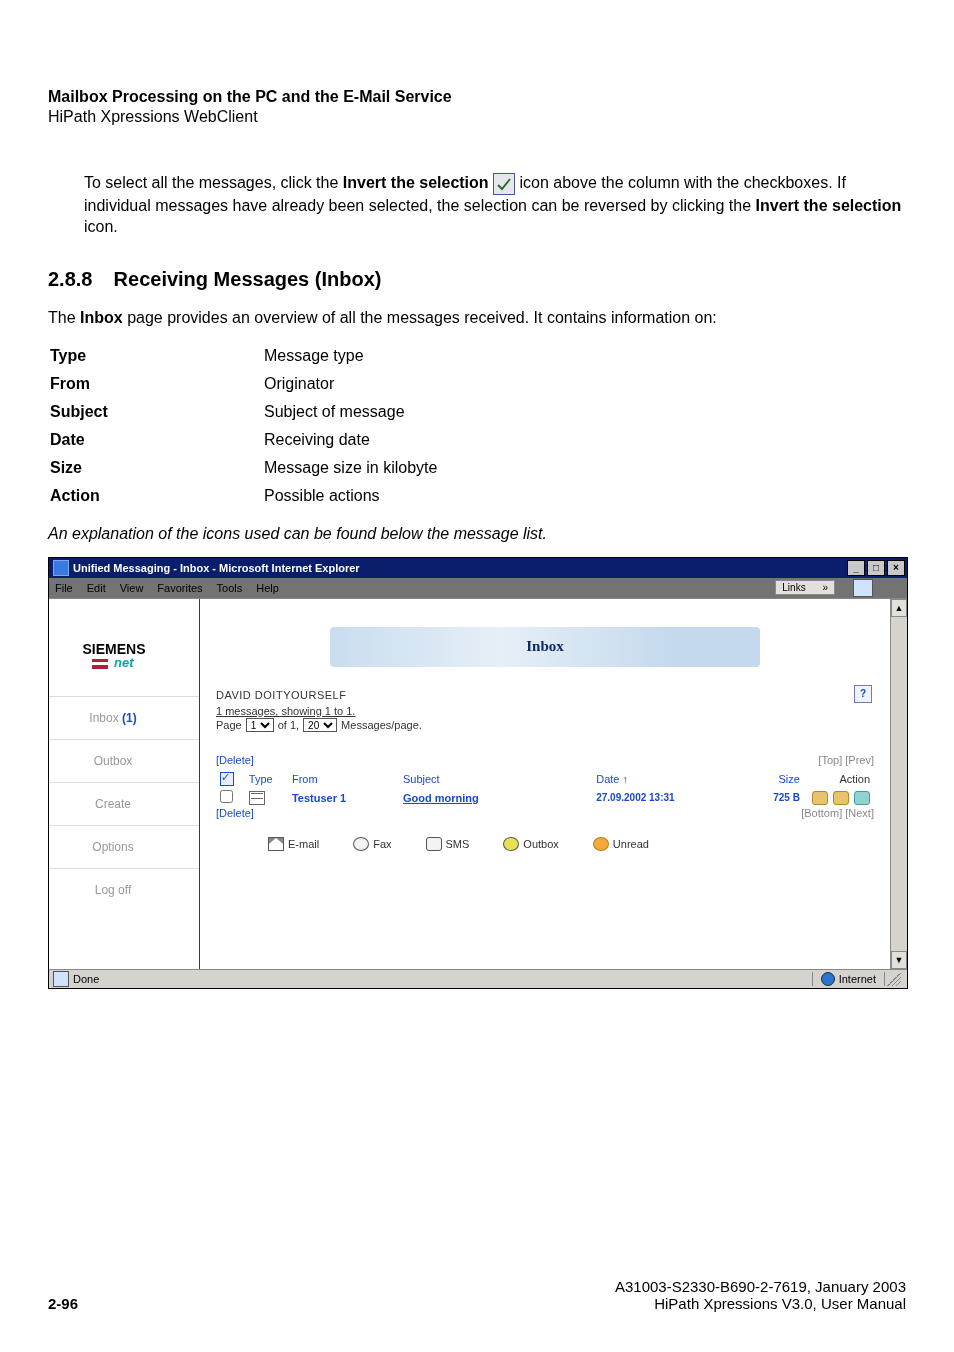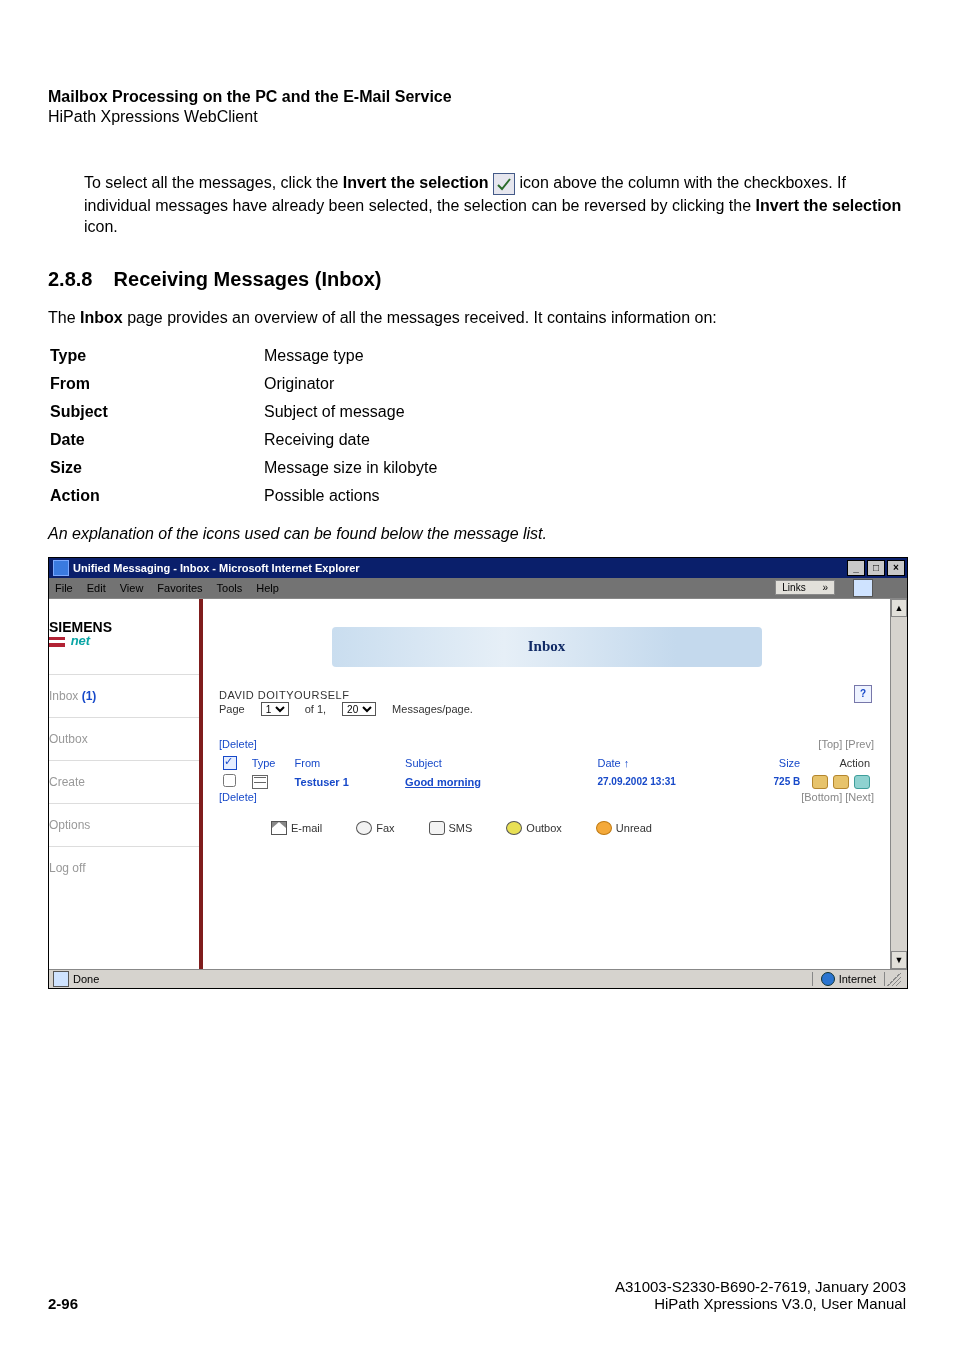--- a/index.html
+++ b/index.html
@@ -94,21 +94,21 @@
     height: 370px;
     position:relative;
   }
   .client .scrollbar{
     width:16px;background:#d6d3ce;border-left:1px solid #888;display:flex;flex-direction:column;
   }
   .scrollbtn{height:16px;border:1px solid #888;background:#e2e0da;display:flex;align-items:center;justify-content:center;font-size:9px;}
   .scrollbar .track{flex:1}
 
   .leftnav{
-    width:150px;border-right:4px solid #7f1d1d;padding-top:20px;text-align:left;
+    width:150px;border-right:1px solid #7f1d1d;padding-top:42px;text-align:center;
     color:#999;font-size:12px;
   }
   .siemens-logo{
     font-weight:bold;color:#000;font-size:14px;padding-right:20px;
     position:relative;
   }
   .siemens-logo .net{
     display:block;font-size:13px;font-style:italic;color:#0aa5a5;margin-top:-2px;
     padding-right:2px;
   }
@@ -127,21 +127,21 @@
     border-radius:4px;display:flex;align-items:center;justify-content:center;
     color:#102a66;font-weight:bold;font-size:15px;font-family:Georgia,serif;
   }
   .username{margin-top:22px;font-size:11px;letter-spacing:.5px;color:#333;font-family:Verdana,sans-serif}
   .help-icon{
     position:absolute;right:18px;top:86px;width:16px;height:16px;border:1px solid #77a;background:#eef3ff;
     display:flex;align-items:center;justify-content:center;color:#1749c9;font-weight:bold;font-size:10px;
   }
   .summary{margin-top:4px;font-size:11px;color:#333}
   .summary .u{text-decoration:underline}
-  .pgrow{font-size:11px;margin-top:1px;display:flex;align-items:center;gap:16px;color:#333}
+  .pgrow{font-size:11px;margin-top:1px;display:flex;align-items:center;gap:4px;color:#333}
   .sel{border:1px solid #555;background:#fff;font-size:10px;height:14px}
 
   .tblwrap{margin-top:22px}
   .actrow{display:flex;font-size:11px}
   .actrow .lnk{color:#1749c9}
   .actrow .brk{color:#1749c9}
   .actrow .rlinks{margin-left:auto;color:#888}
   .actrow .rlinks .brk{color:#888}
 
   .msgtbl{width:100%;border-collapse:collapse;margin-top:4px;font-size:11px}
@@ -304,20 +304,23 @@
         <div class="item">Create</div>
         <div class="item">Options</div>
         <div class="item" style="border-bottom:none">Log off</div>
       </div>
 
       <div class="main">
         <div class="banner">Inbox</div>
         <div class="help-icon">?</div>
 
         <div class="username">DAVID DOITYOURSELF</div>
+        <div class="summary">
+          <span class="u">1 messages, showing 1 to 1.</span>
+        </div>
         <div class="pgrow">
           <span>Page</span>
           <select class="sel"><option>1</option></select>
           <span>of 1,</span>
           <select class="sel"><option>20</option></select>
           <span>Messages/page.</span>
         </div>
 
         <div class="tblwrap">
           <div class="actrow">

